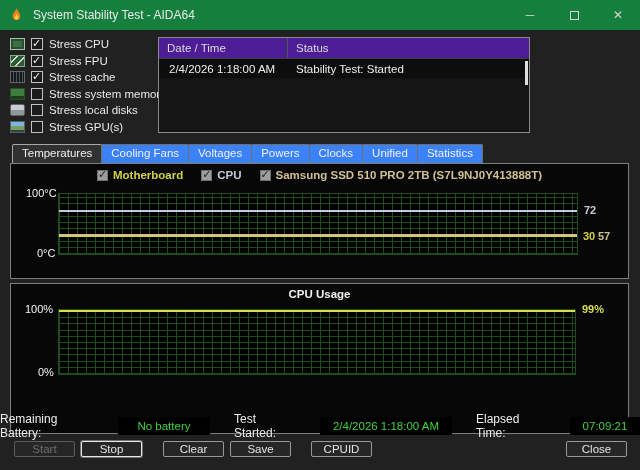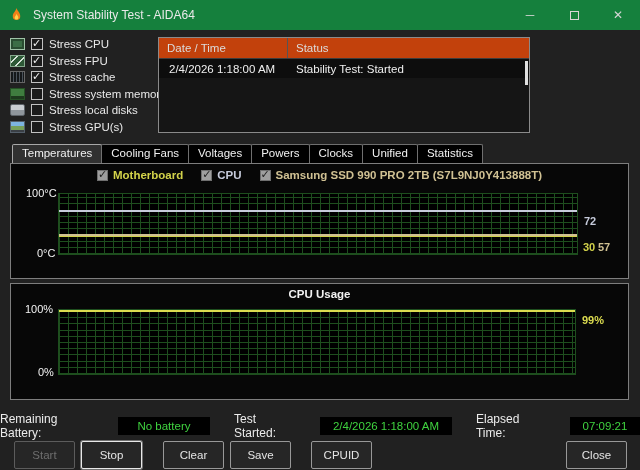--- a/index.html
+++ b/index.html
@@ -35,68 +35,68 @@
   }
   .checkbox.checked::after {
     content:"✓"; position:absolute; left:0px; top:-2px; font-size:11px; color:#f2f2f2;
   }
   .stress-label { font-size:11.5px; white-space:nowrap; }
   
   .log-table {
     position:absolute; left:158px; top:37px; width:372px; height:96px;
     background:#151515; border:1px solid #8a8a8a;
   }
-  .log-header { display:flex; height:21px; background:#c2410c; border-bottom:1px solid #3c3c3c; align-items:center; }
+  .log-header { display:flex; height:21px; background:#4c1d95; border-bottom:1px solid #3c3c3c; align-items:center; }
   .log-col-date { width:128px; padding-left:8px; font-size:11.5px; color:#dcdcdc; }
   .log-col-status { flex:1; padding-left:8px; font-size:11.5px; color:#dcdcdc; border-left:1px solid #555; height:100%; display:flex; align-items:center; }
   .log-row { display:flex; height:19px; align-items:center; background:#0d0d0d; }
   .log-cell-date { width:128px; padding-left:10px; font-size:11.5px; color:#efefef; }
   .log-cell-status { flex:1; padding-left:9px; font-size:11.5px; color:#efefef; }
   .log-scrollthumb { position:absolute; right:1px; top:23px; width:3px; height:24px; background:#e0e0e0; }
   
   .tabs { position:absolute; left:12px; top:144px; display:flex; height:19px; }
   .tab {
-    background:#000000; border:1px solid #6f6f6f; border-bottom:none;
+    background:#3b82f6; border:1px solid #6f6f6f; border-bottom:none;
     padding:2px 9px 0 9px; font-size:11.5px; color:#f0f0f0; margin-left:-1px;
     border-radius:2px 2px 0 0; height:19px;
   }
   .tab.active { background:#313131; border-color:#a8a8a8; margin-left:0; }
   
   .groupbox { position:absolute; left:10px; width:619px; background:#070707; border:1px solid #7d7d7d; }
   .box-temp { top:163px; height:116px; }
-  .box-cpu  { top:283px; height:117px; }
+  .box-cpu  { top:283px; height:151px; }
   .legend { position:absolute; top:5px; left:0; right:0; display:flex; justify-content:center; gap:18px; align-items:center; }
   .legend-item { display:flex; align-items:center; gap:5px; }
   .legend-check { width:11px; height:11px; background:#9e9e9e; border:1px solid #6f6f6f; position:relative; }
   .legend-check.checked::after { content:"✓"; position:absolute; left:0px; top:-3px; font-size:11px; color:#1d1d1d; }
   .legend-label { font-size:11.5px; font-weight:bold; }
   .chart-title { position:absolute; top:4px; left:0; right:0; text-align:center; font-size:11.5px; font-weight:bold; color:#f2f2f2; }
   .grid {
     position:absolute; background-color:#000;
     background-image:
       repeating-linear-gradient(90deg,#1e4e1e 0 1px,transparent 1px 9px),
       repeating-linear-gradient(0deg,#1e4e1e 0 1px,transparent 1px 6.2px);
     border:1px solid #1e4e1e;
   }
   .grid-temp { left:47px; top:29px; width:520px; height:62px; }
   .grid-cpu  { left:47px; top:25px; width:518px; height:66px; }
   .series-line { position:absolute; left:0; width:100%; height:2px; }
   .ytick { position:absolute; font-size:11px; color:#f2f2f2; }
-  .rlabel { position:absolute; font-size:11px; font-weight:bold; white-space:nowrap;margin-top:11px; }
+  .rlabel { position:absolute; font-size:11px; font-weight:bold; white-space:nowrap; }
   
   .status-row { position:absolute; left:0; right:0; top:412px; display:flex; justify-content:center; align-items:center; gap:10px; }
   .status-label { font-size:12px; color:#ececec; }
   .status-value {
     background:#000; color:#3fd23f; font-size:11.5px; text-align:center;
     padding:3px 8px; min-width:90px; margin-right:14px;margin-left:14px;
   }
   
   .buttons-row { position:absolute; left:14px; right:13px; top:441px; display:flex; align-items:center; }
   .btn {
-    width:61px; height:28px; background:#262626; border:1px solid #989898;
+    width:61px; height:16px; background:#262626; border:1px solid #989898;
     border-radius:2px; color:#e4e4e4; font-size:11.5px; font-family:"Liberation Sans",sans-serif;
     display:flex; align-items:center; justify-content:center;
   }
   .btn.disabled { color:#6e6e6e; border-color:#5c5c5c; }
   .btn.focused { border-color:#e8e8e8; box-shadow:0 0 0 1px #6f6f6f; }
   .btn-pref { width:64px; }
   .gap6 { width:6px; } .gap21 { width:21px; } .gap20 { width:20px; }
   .push { flex:1; }
 </style>
 </head>
@@ -183,21 +183,21 @@
       <span class="legend-item">
         <span class="legend-check checked"></span>
         <span class="legend-label" style="color: rgb(210, 210, 74);">Motherboard</span>
       </span>
       <span class="legend-item">
         <span class="legend-check checked"></span>
         <span class="legend-label" style="color: rgb(198, 203, 219);">CPU</span>
       </span>
       <span class="legend-item">
         <span class="legend-check checked"></span>
-        <span class="legend-label" style="color: rgb(208, 193, 147);">Samsung SSD 990 PRO 2TB (S7L9NJ0Y413888T)</span>
+        <span class="legend-label" style="color: rgb(208, 193, 147);">Samsung SSD 510 PRO 2TB (S7L9NJ0Y413888T)</span>
       </span>
     </div>
     <span class="ytick" style="left:15px; top:23px;">100°C</span>
     <span class="ytick" style="left:26px; top:83px;">0°C</span>
     <div class="grid grid-temp">
       <div class="series-line" style="bottom: calc(30% - 1px); background: rgb(210, 210, 74);"></div>
       <div class="series-line" style="bottom: calc(72% - 1px); background: rgb(198, 203, 219);"></div>
       <div class="series-line" style="bottom: calc(31% - 1px); background: rgb(208, 193, 147);"></div>
     </div>
     <span class="rlabel" style="left: 573px; top: 40px; color: rgb(198, 203, 219);">72</span>

